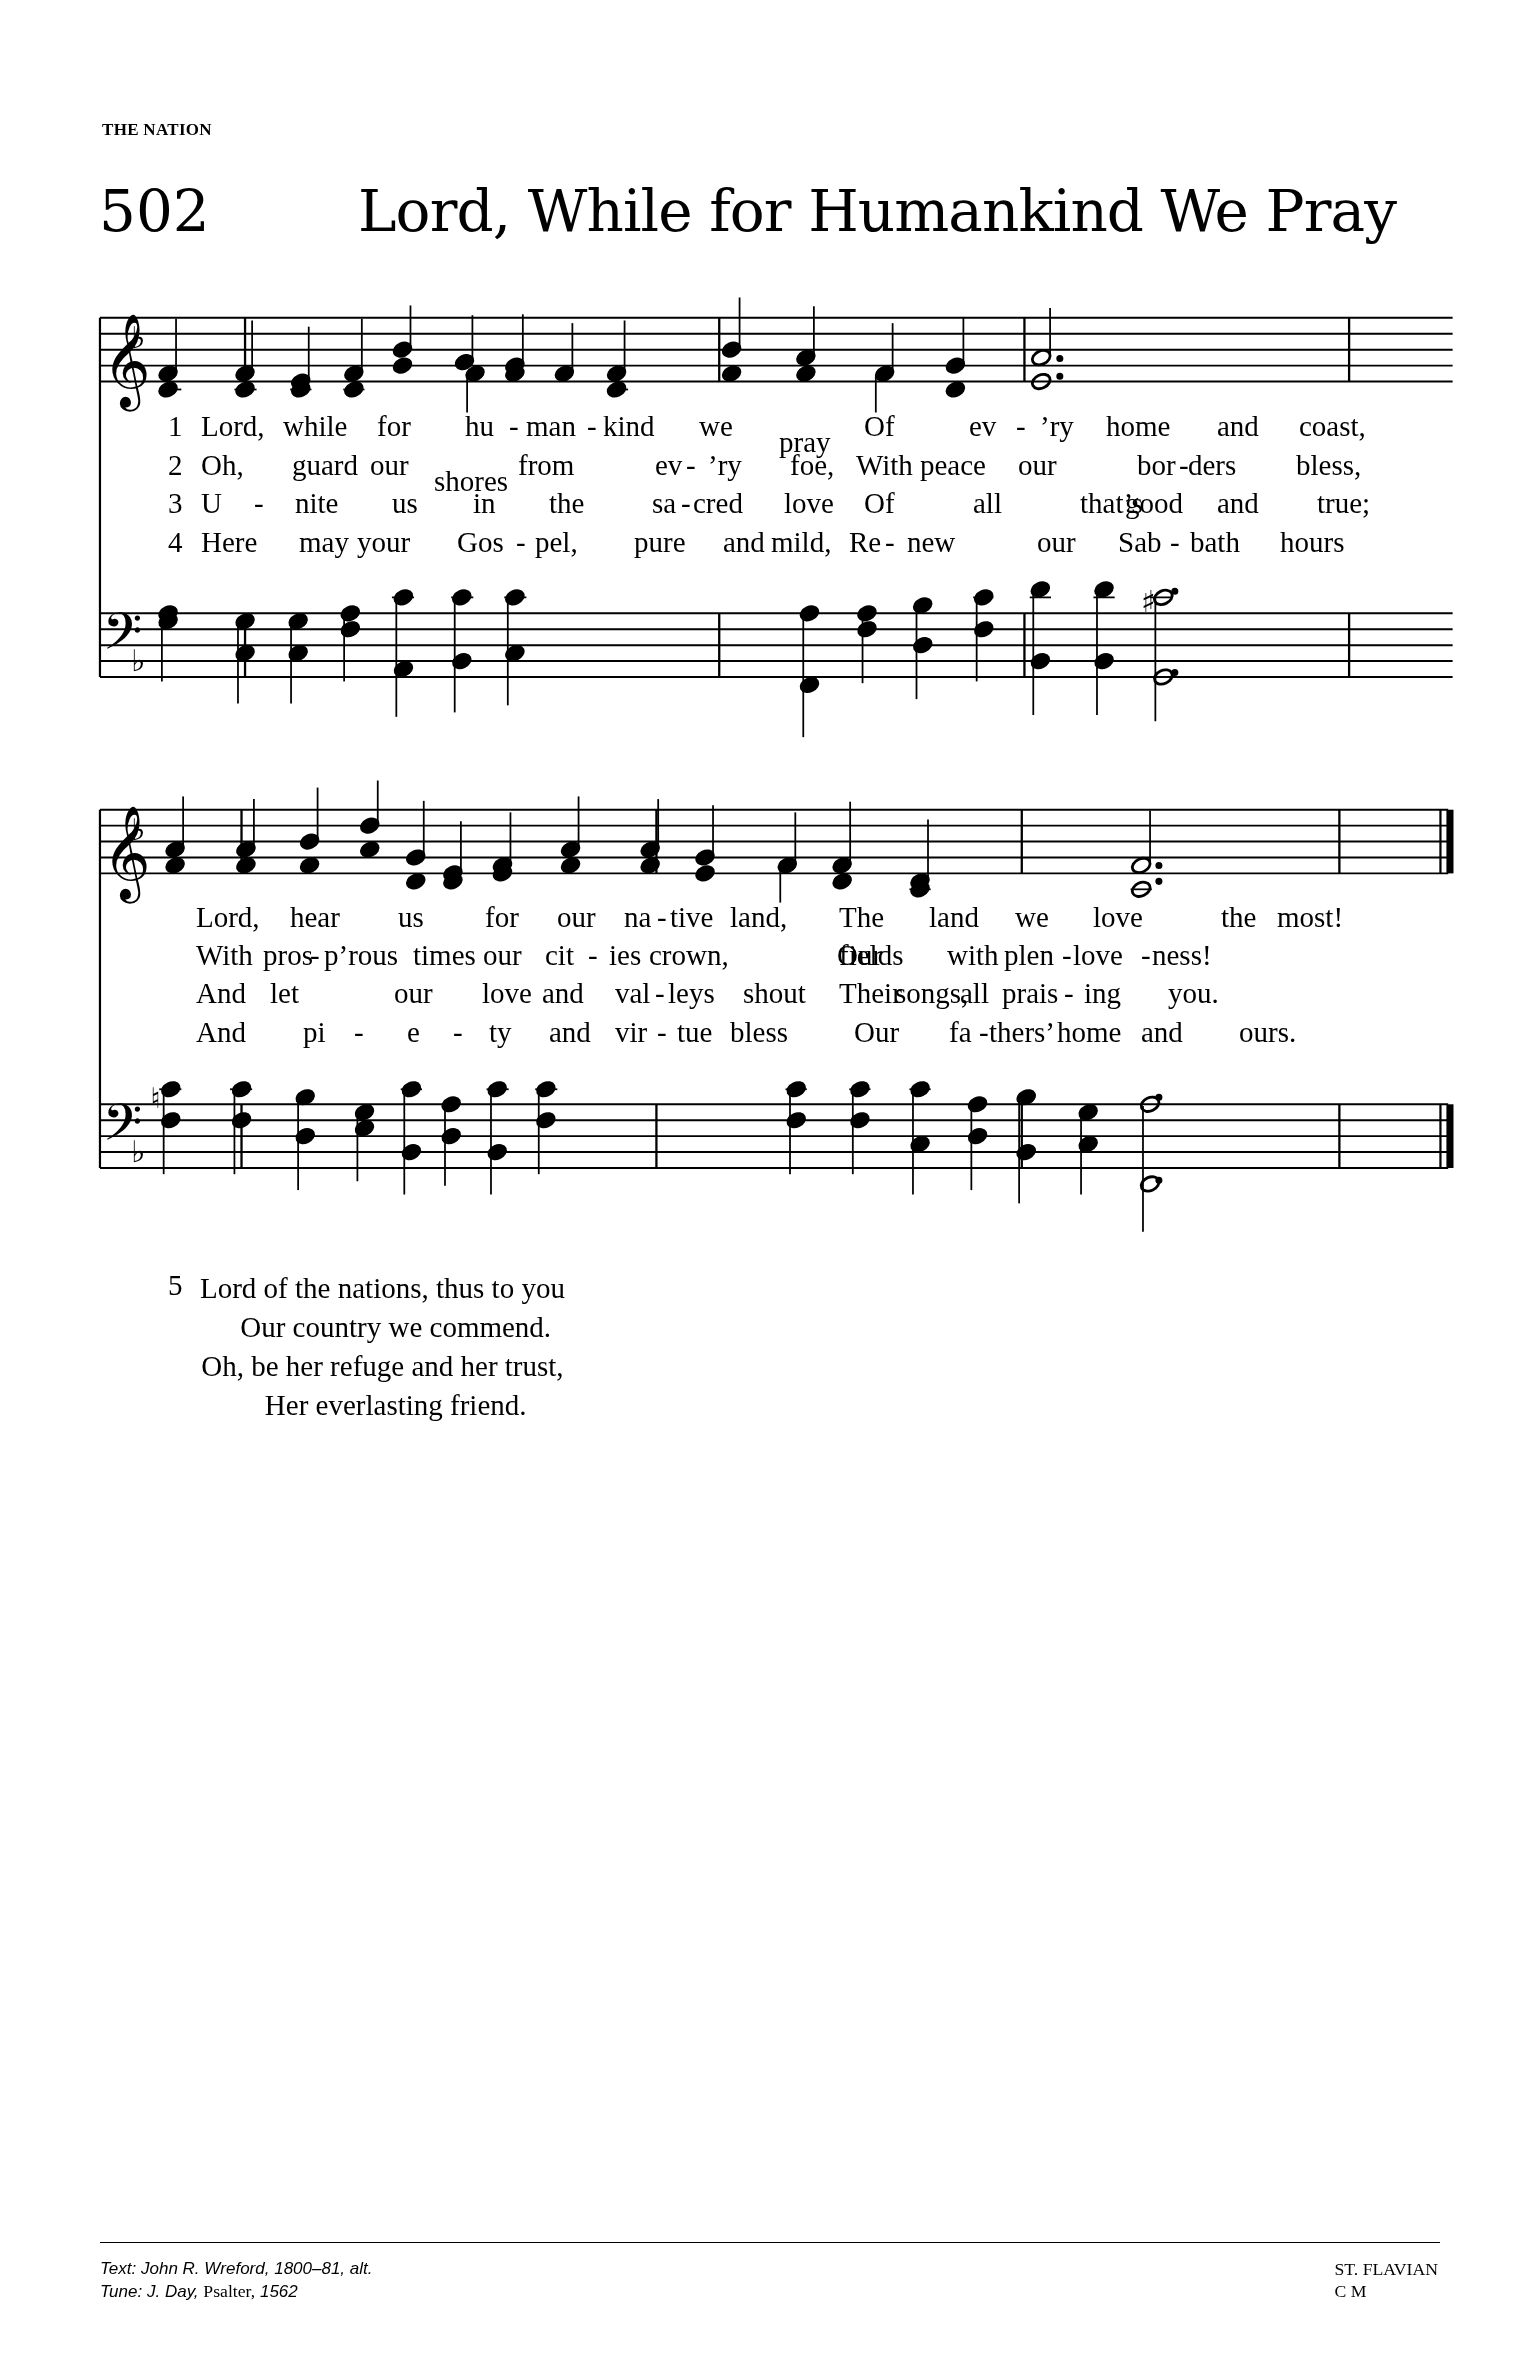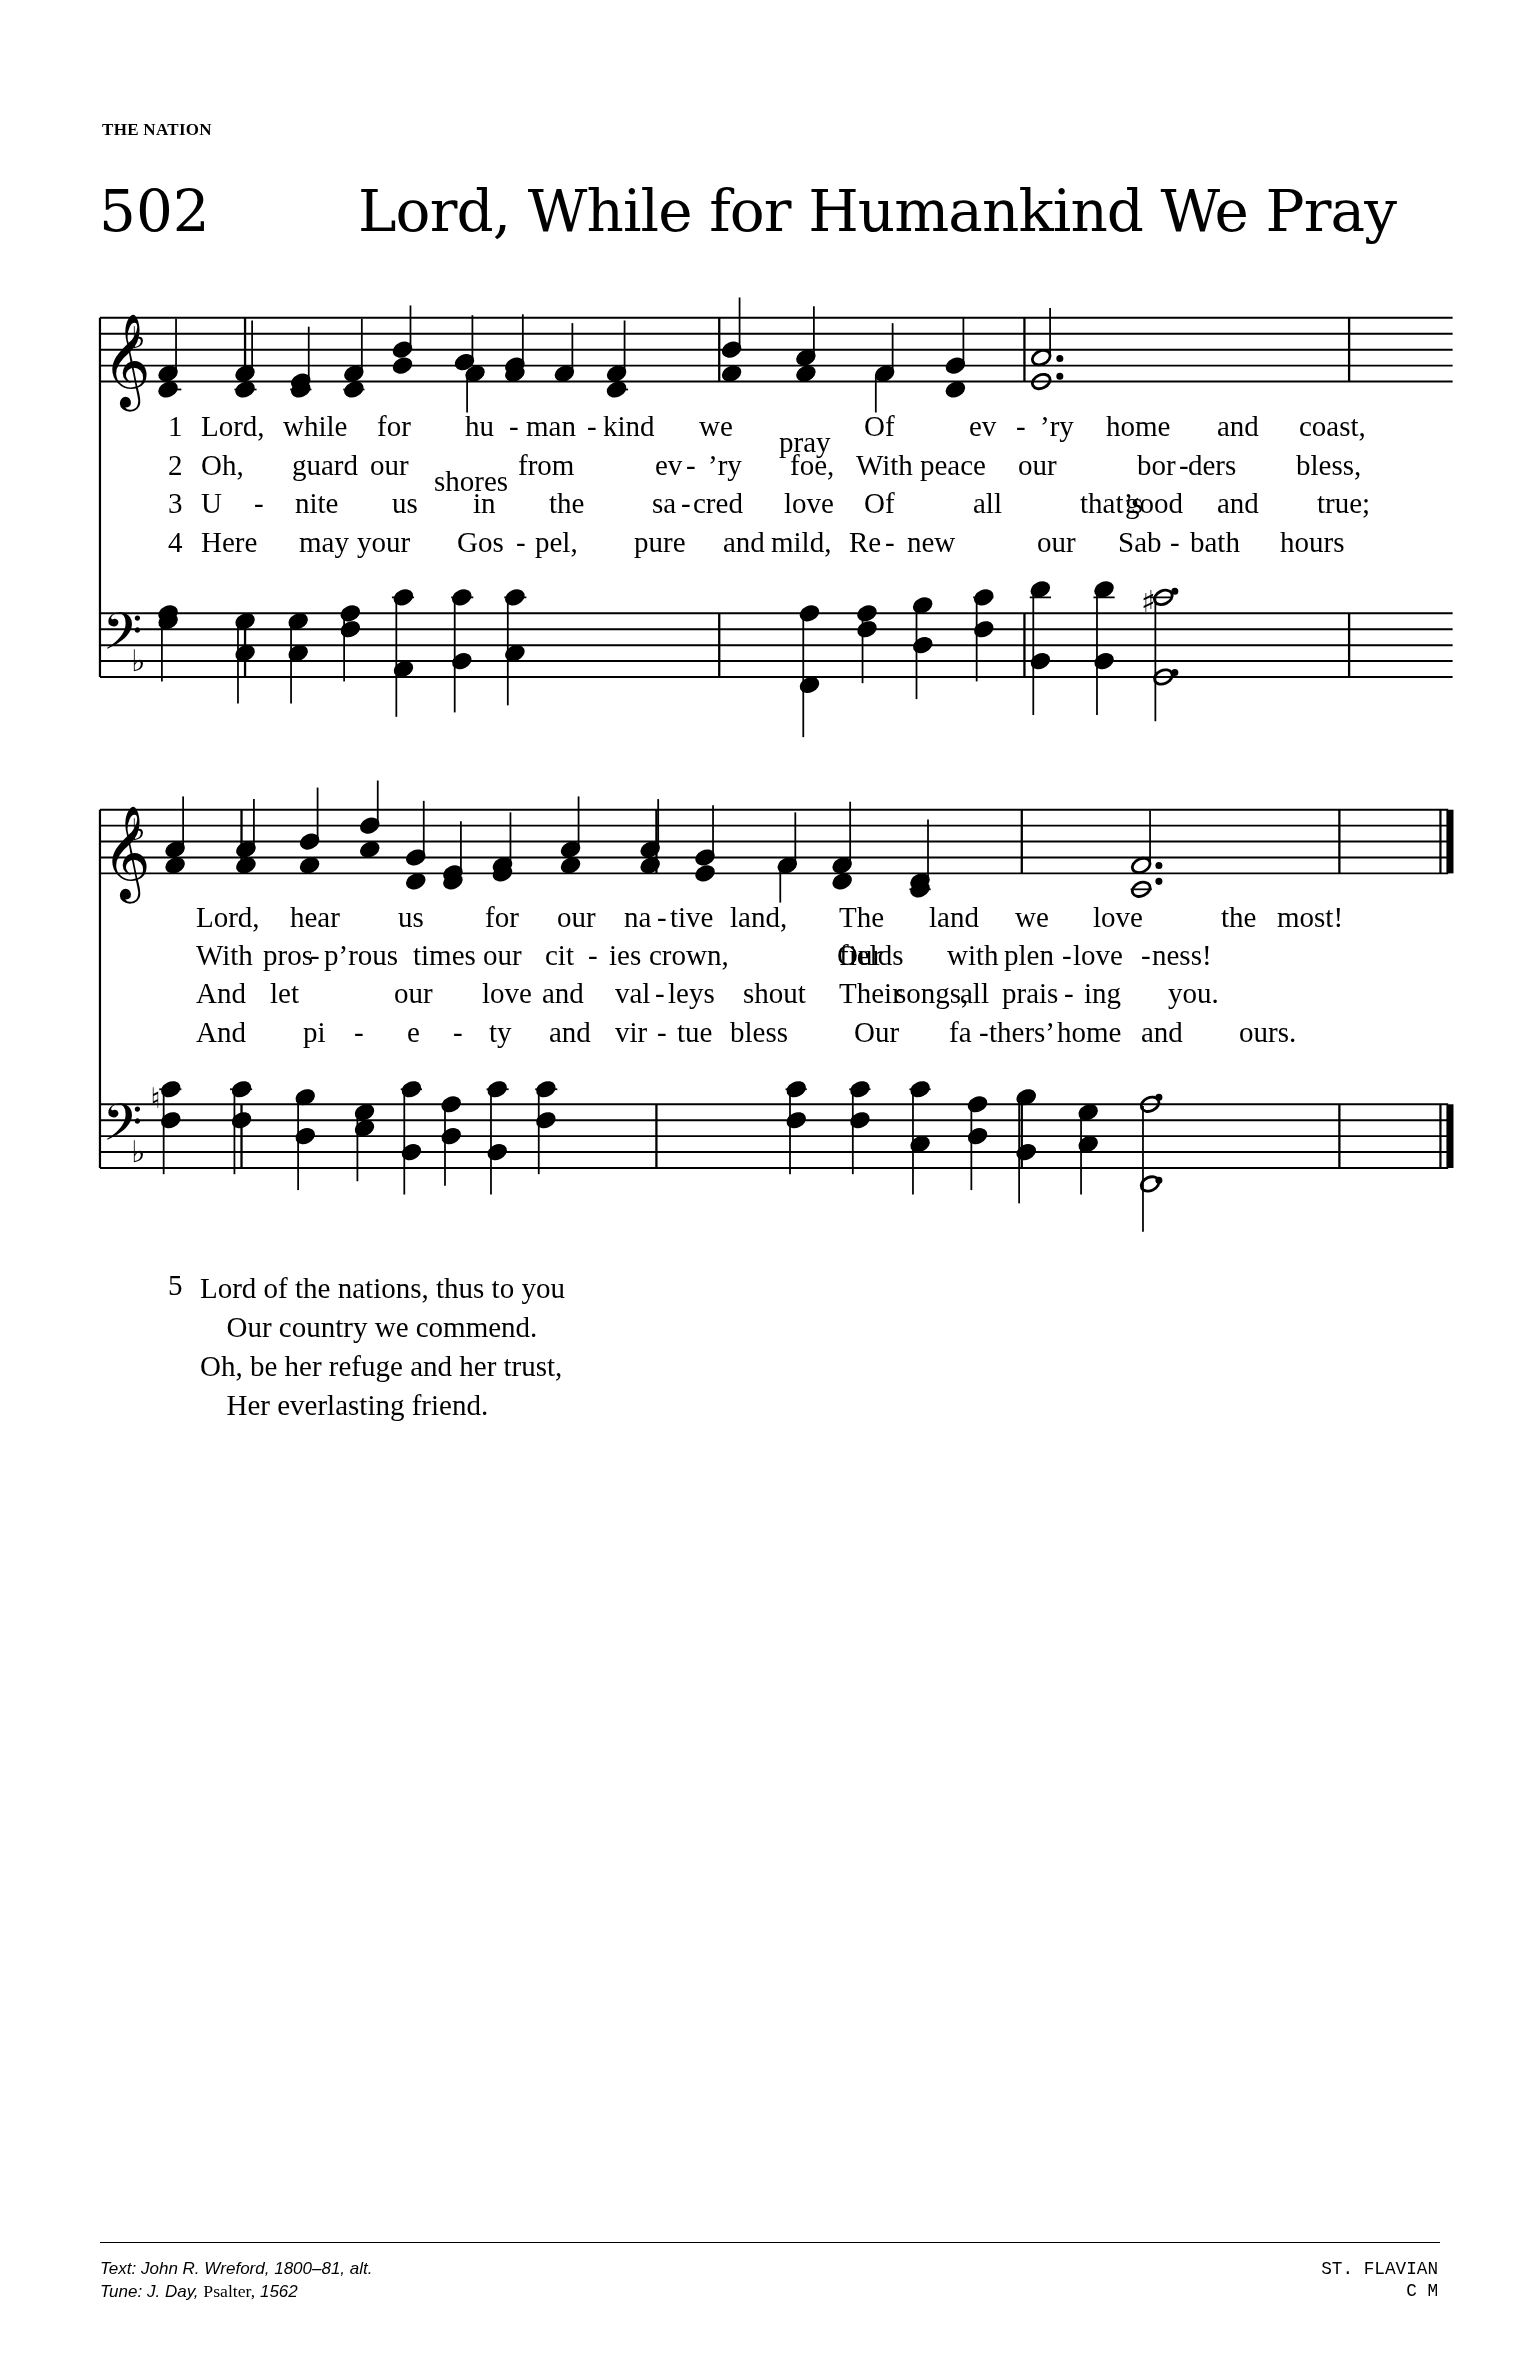--- a/index.html
+++ b/index.html
@@ -4,26 +4,26 @@
 <style>
   html, body { margin: 0; padding: 0; background: #ffffff; }
   body { width: 1534px; height: 2377px; position: relative; overflow: hidden; color: #000; }
   .abs { position: absolute; }
   .section-header { left: 102px; top: 120px; font-family: "Liberation Serif", serif; font-weight: bold; font-size: 17px; letter-spacing: 0.3px; }
   .hymn-number { left: 99px; top: 182px; font-family: "DejaVu Serif", serif; font-size: 58px; line-height: 1; }
   .hymn-title { left: 358px; top: 182px; font-family: "DejaVu Serif", serif; font-size: 58px; line-height: 1; letter-spacing: -0.9px; }
   svg.score { left: 0; top: 0; }
   .lyric-line { font-family: "Liberation Serif", serif; font-size: 29px; white-space: pre; line-height: 1; }
   .syl { position: absolute; font-family: "Liberation Serif", serif; font-size: 29px; white-space: pre; line-height: 1; }
-  .stanza5 { left: 168px; top: 1269px; font-family: "Liberation Serif", serif; font-size: 29px; line-height: 39px; }
+  .stanza5 { left: 168px; top: 1269px; font-family: "Liberation Serif", serif; font-size: 29px; line-height: 39px; text-align: center; }
   .stanza5 .ln { white-space: pre; }
   .footer-rule { left: 100px; top: 2242px; width: 1340px; height: 0; border-top: 1.3px solid #000; }
   .credits { left: 100px; top: 2258px; font-family: "Liberation Sans", sans-serif; font-style: italic; font-size: 17px; line-height: 22px; }
   .credits .upright { font-style: normal; font-family: "Liberation Serif", serif; font-size: 17.7px; }
-  .tune-info { right: 96px; top: 2258px; font-family: Liberation Mono, monospace; font-size: 17.7px; line-height: 22px; text-align: right; }
+  .tune-info { right: 96px; top: 2258px; font-family: Liberation Serif, serif; font-size: 17.7px; line-height: 22px; text-align: left; }
 </style>
 </head>
 <body>
 
 <div class="abs section-header">THE NATION</div>
 <div class="abs hymn-number">502</div>
 <div class="abs hymn-title">Lord, While for Humankind We Pray</div>
 
 <svg class="abs score" width="1534" height="1239" viewBox="0 0 1734 1400">
   <defs>

